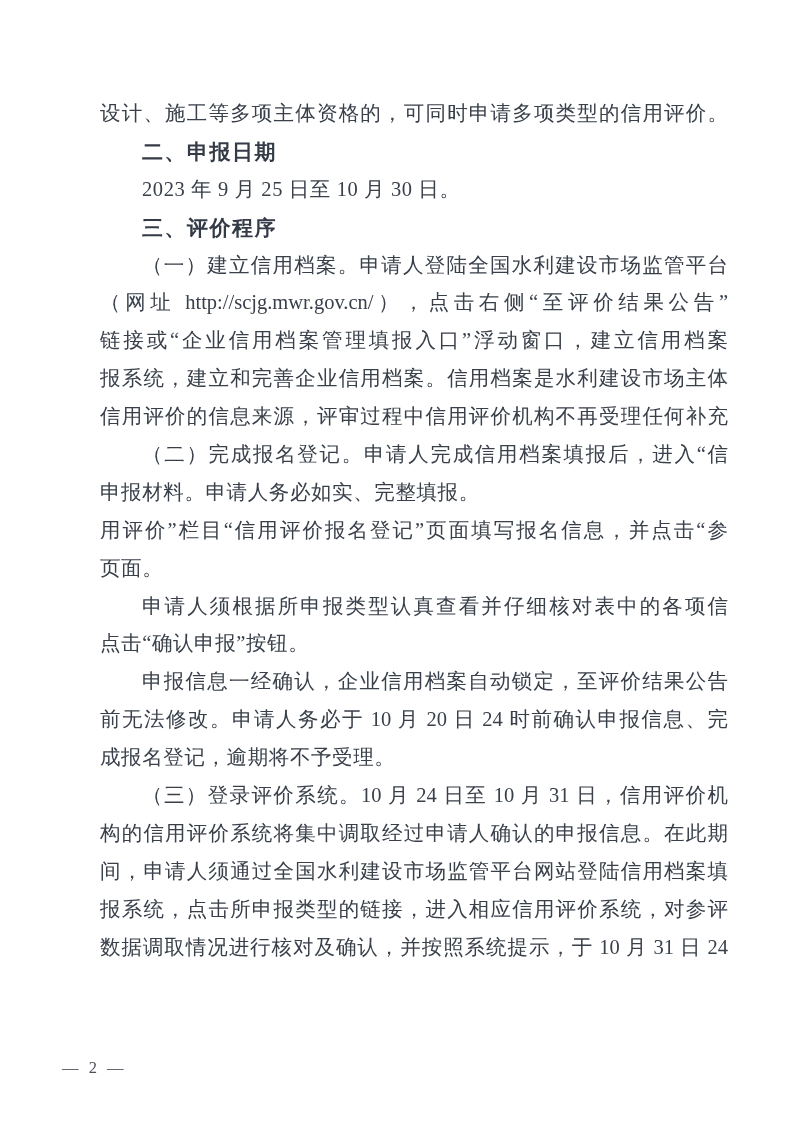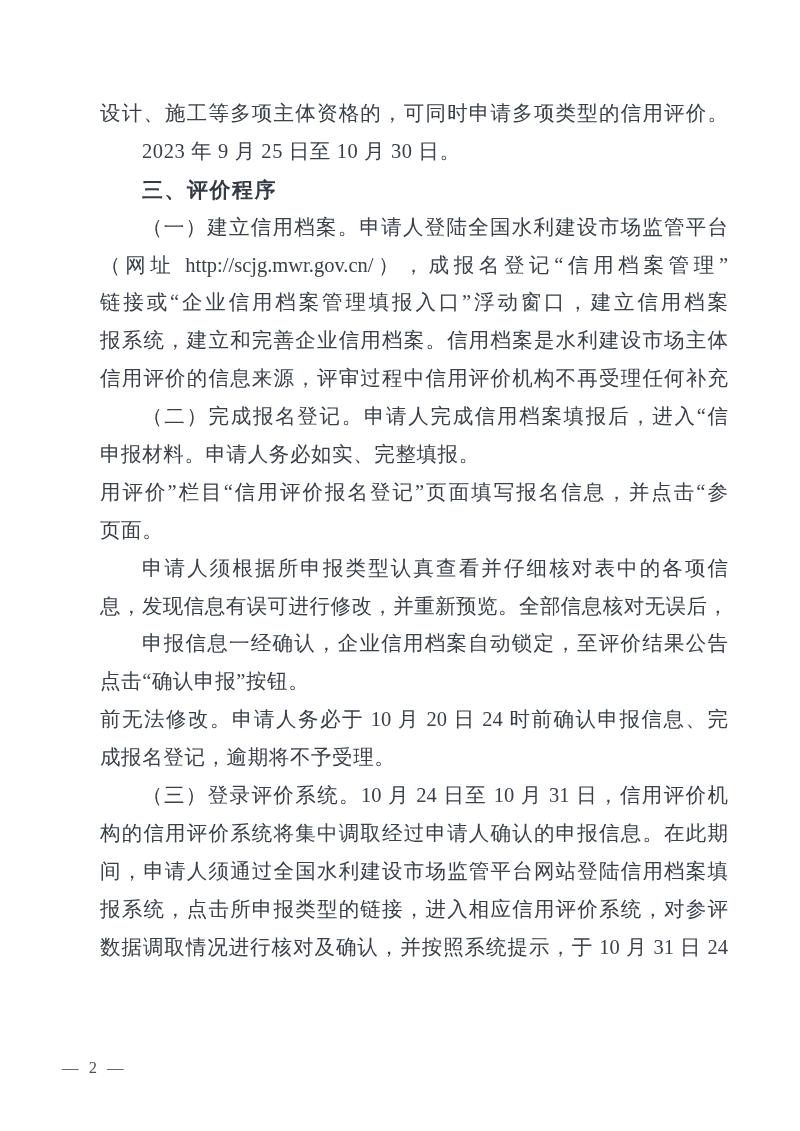--- a/index.html
+++ b/index.html
@@ -56,35 +56,35 @@
     color: #4b515a;
     letter-spacing: 3px;
   }
 </style>
 </head>
 <body>
 
 <div class="page">
   <div class="content">
     <div class="ln fill">设计、施工等多项主体资格的，可同时申请多项类型的信用评价。</div>
+    <div class="ln ind hd">二、申报日期</div>
     <div class="ln ind">2023 年 9 月 25 日至 10 月 30 日。</div>
     <div class="ln ind hd">三、评价程序</div>
     <div class="ln ind fill">（一）建立信用档案。申请人登陆全国水利建设市场监管平台</div>
-    <div class="ln fill">（网址 http://scjg.mwr.gov.cn/），成报名登记“信用档案管理”</div>
+    <div class="ln fill">（网址 http://scjg.mwr.gov.cn/），点击右侧“至评价结果公告”</div>
     <div class="ln fill">链接或“企业信用档案管理填报入口”浮动窗口，建立信用档案</div>
     <div class="ln fill">报系统，建立和完善企业信用档案。信用档案是水利建设市场主体</div>
     <div class="ln fill">信用评价的信息来源，评审过程中信用评价机构不再受理任何补充</div>
     <div class="ln ind fill">（二）完成报名登记。申请人完成信用档案填报后，进入“信</div>
     <div class="ln">申报材料。申请人务必如实、完整填报。</div>
     <div class="ln fill">用评价”栏目“信用评价报名登记”页面填写报名信息，并点击“参</div>
     <div class="ln">页面。</div>
     <div class="ln ind fill">申请人须根据所申报类型认真查看并仔细核对表中的各项信</div>
-    <div class="ln fill">息，发现信息有误可进行修改，并重新预览。全部信息核对无误后，</div>
+    <div class="ln">点击“确认申报”按钮。</div>
     <div class="ln ind fill">申报信息一经确认，企业信用档案自动锁定，至评价结果公告</div>
-    <div class="ln">点击“确认申报”按钮。</div>
     <div class="ln fill">前无法修改。申请人务必于 10 月 20 日 24 时前确认申报信息、完</div>
     <div class="ln">成报名登记，逾期将不予受理。</div>
     <div class="ln ind fill">（三）登录评价系统。10 月 24 日至 10 月 31 日，信用评价机</div>
     <div class="ln fill">构的信用评价系统将集中调取经过申请人确认的申报信息。在此期</div>
     <div class="ln fill">间，申请人须通过全国水利建设市场监管平台网站登陆信用档案填</div>
     <div class="ln fill">报系统，点击所申报类型的链接，进入相应信用评价系统，对参评</div>
     <div class="ln fill">数据调取情况进行核对及确认，并按照系统提示，于 10 月 31 日 24</div>
   </div>
   <div class="footer">— 2 —</div>
 </div>

